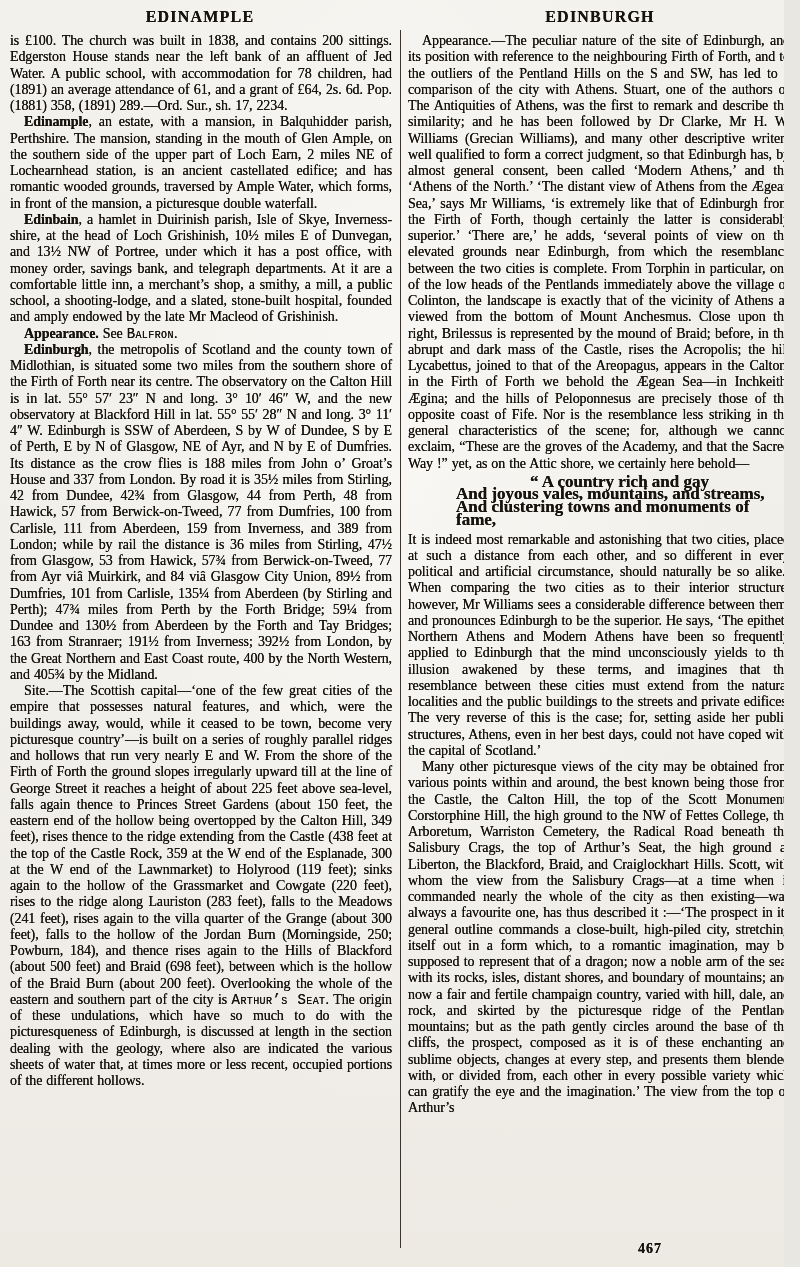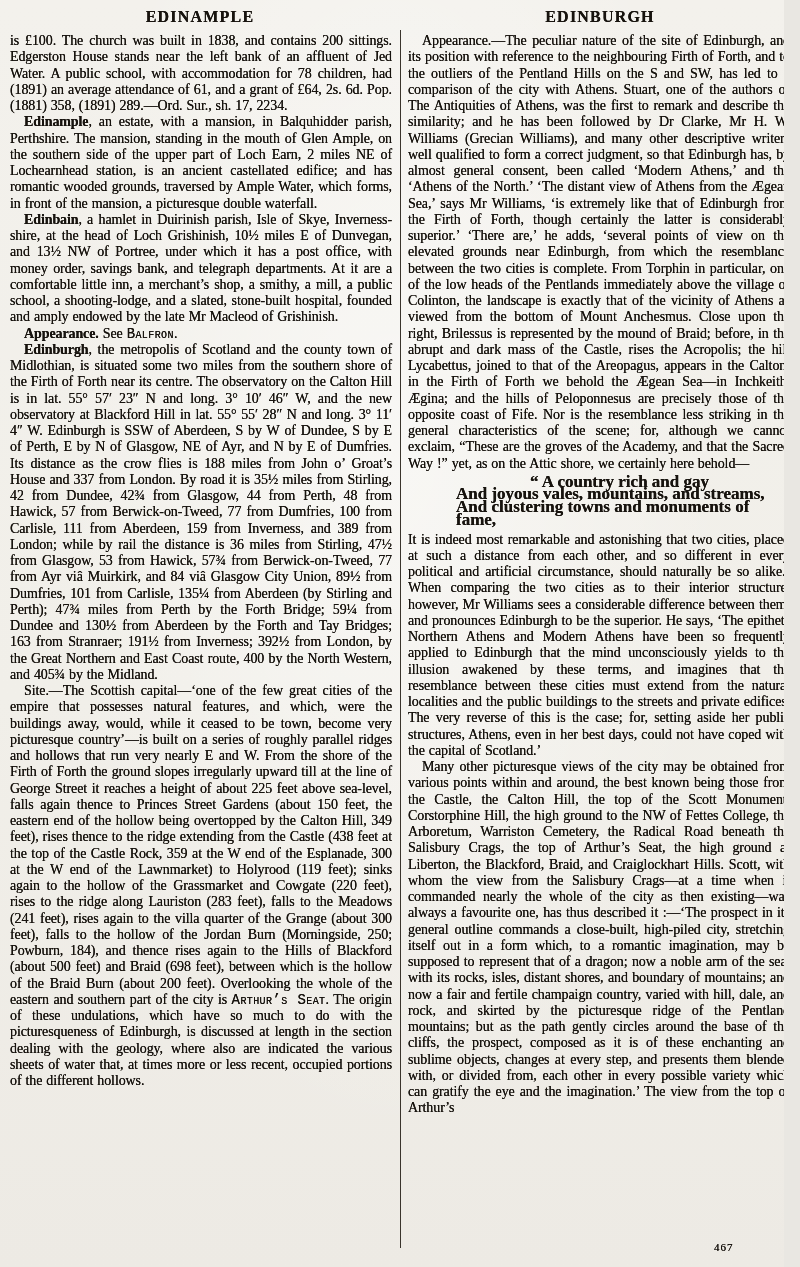--- a/index.html
+++ b/index.html
@@ -65,24 +65,24 @@
   .verse {
     font-size: 17px;
     line-height: 12.7px;
     font-weight: bold;
     margin: 4px 0 5px 48px;
     text-shadow: 0 0 0.3px currentColor;
   }
   .verse .verse-line.verse-first { padding-left: 74px; }
   .page-number {
     position: absolute;
-    left: 714px;
+    left: 638px;
     top: 1241px;
-    font-size: 11px;
-    font-weight: normal;
+    font-size: 14px;
+    font-weight: bold;
     letter-spacing: 1px;
     text-shadow: 0 0 0.4px currentColor;
   }
 </style>
 </head>
 <body>
 
 <div class="page">
 
   <div class="running-heads">

